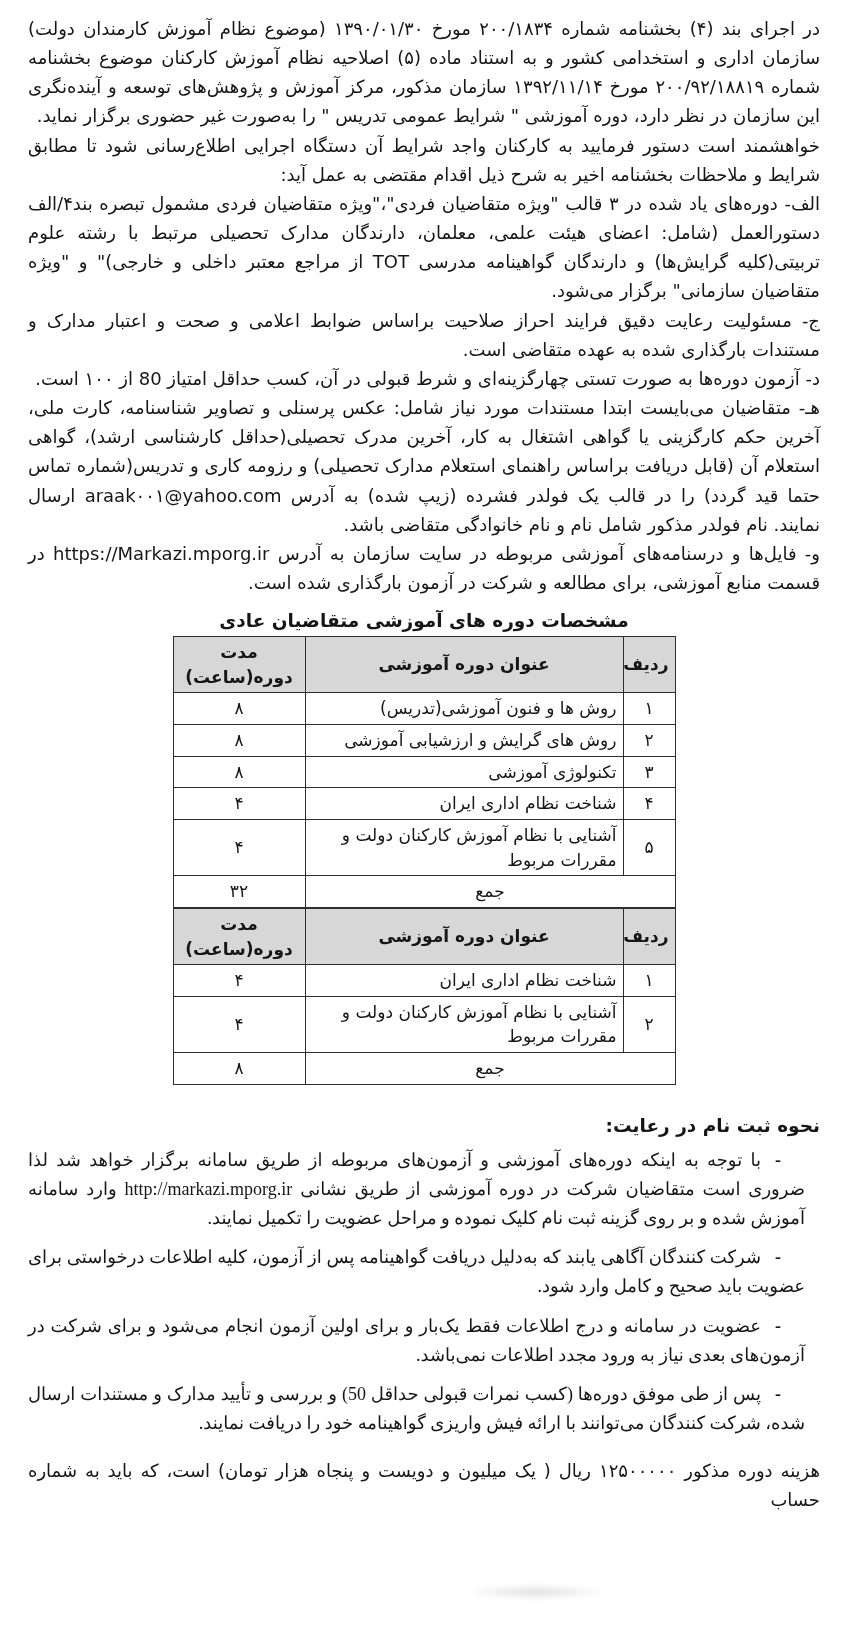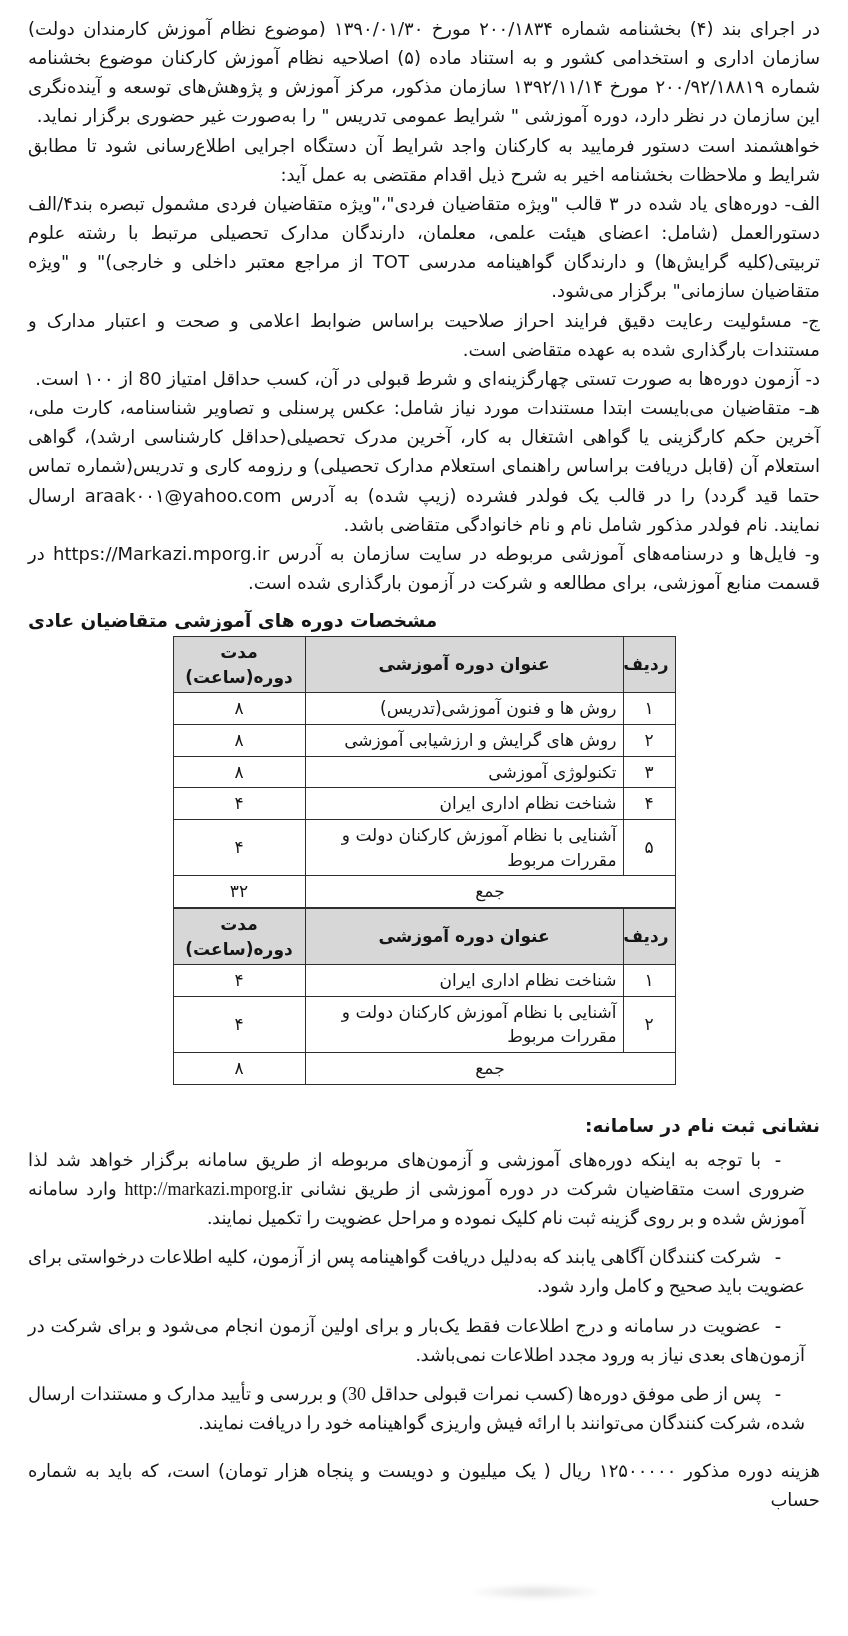--- a/index.html
+++ b/index.html
@@ -18,21 +18,21 @@
     margin: 0;
     font-size: 18px;
     line-height: 1.62;
     text-align: justify;
   }
   .ltr-inline { direction: ltr; unicode-bidi: embed; white-space: nowrap; }
 
   .tbl-title {
     font-weight: bold;
     font-size: 18.5px;
-    text-align: left;
+    text-align: center;
     margin: 13px auto 5px auto;
   }
   .tbl-title.second { margin-top: 30px; }
 
   table.course-table {
     border-collapse: collapse;
     margin: 0 auto;
     width: 502px;
     table-layout: fixed;
   }
@@ -166,24 +166,24 @@
       <td class="cell-course">آشنایی با نظام آموزش کارکنان دولت و مقررات مربوط</td>
       <td class="cell-center">۴</td>
     </tr>
     <tr>
       <td class="cell-center" colspan="2">جمع</td>
       <td class="cell-center">۸</td>
     </tr>
   </tbody>
     </table>
 
-  <div class="section-heading">نشانی ثبت نام در سامانه:</div>
+  <div class="section-heading">نحوه ثبت نام در رعایت:</div>
 
   <p class="bullet"><span class="dash">-</span><span>با توجه به اینکه دوره‌های آموزشی و آزمون‌های مربوطه از طریق سامانه برگزار خواهد شد لذا ضروری است متقاضیان شرکت در دوره آموزشی از طریق نشانی http://markazi.mporg.ir وارد سامانه آموزش شده و بر روی گزینه ثبت نام کلیک نموده و مراحل عضویت را تکمیل نمایند.</span></p>
   <p class="bullet"><span class="dash">-</span><span>شرکت کنندگان آگاهی یابند که به‌دلیل دریافت گواهینامه پس از آزمون، کلیه اطلاعات درخواستی برای عضویت باید صحیح و کامل وارد شود.</span></p>
   <p class="bullet"><span class="dash">-</span><span>عضویت در سامانه و درج اطلاعات فقط یک‌بار و برای اولین آزمون انجام می‌شود و برای شرکت در آزمون‌های بعدی نیاز به ورود مجدد اطلاعات نمی‌باشد.</span></p>
-  <p class="bullet"><span class="dash">-</span><span>پس از طی موفق دوره‌ها (کسب نمرات قبولی حداقل 30) و بررسی و تأیید مدارک و مستندات ارسال شده، شرکت کنندگان می‌توانند با ارائه فیش واریزی گواهینامه خود را دریافت نمایند.</span></p>
+  <p class="bullet"><span class="dash">-</span><span>پس از طی موفق دوره‌ها (کسب نمرات قبولی حداقل 50) و بررسی و تأیید مدارک و مستندات ارسال شده، شرکت کنندگان می‌توانند با ارائه فیش واریزی گواهینامه خود را دریافت نمایند.</span></p>
 
   <p class="body-par payment-par"><span>هزینه دوره مذکور ۱۲۵۰۰۰۰۰ ریال ( یک میلیون و دویست و پنجاه هزار تومان) است، که باید به شماره حساب </span></p>
 
 </div>
 
 <div class="smudge"></div>
 
 </body></html>

